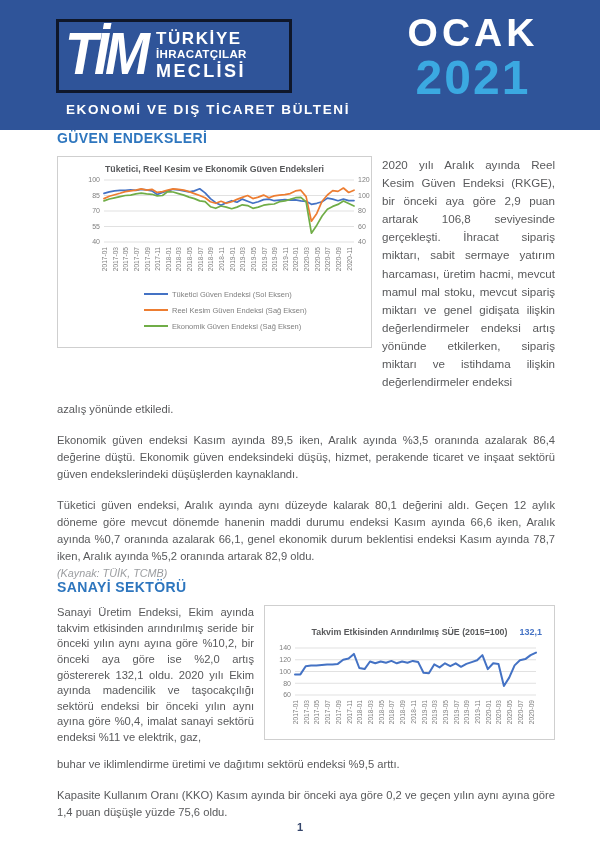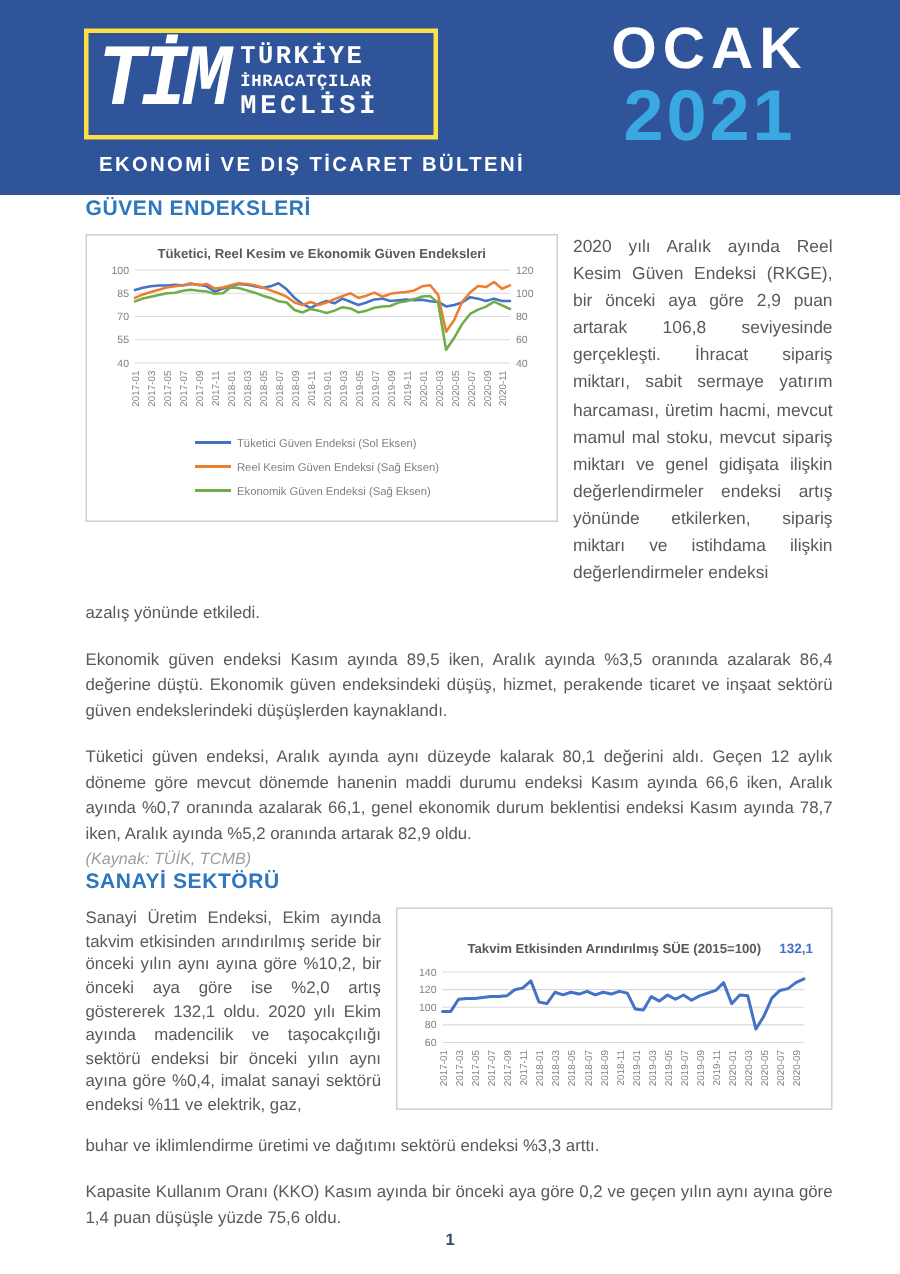--- a/index.html
+++ b/index.html
@@ -3,41 +3,41 @@
 <meta charset="utf-8">
 <style>
   * { margin:0; padding:0; box-sizing:border-box; }
   html,body { background:#ffffff; }
   body { font-family:"Liberation Sans","DejaVu Sans",sans-serif; }
   .page { position:relative; width:600px; height:849px; background:#fff; overflow:hidden; margin:0 auto; }
 
   
   .page-header { position:relative; width:100%; height:130px; background:var(--header_bg,#2F5499); }
   .logo-box { position:absolute; left:56px; top:19px; width:236px; height:74px;
-              border:3px solid #fde047; display:flex; align-items:center; padding:2px 8px 4px 6px;font-family:Liberation Mono, monospace; }
+              border:3px solid #0f172a; display:flex; align-items:center; padding:2px 8px 4px 6px; }
   .tim-word { color:#fff; font-size:54px; font-weight:bold; font-style:italic;
               letter-spacing:-4px; line-height:0.95; transform:scaleY(1.08); }
   .logo-stack { margin-left:10px; color:#fff; font-weight:bold; line-height:1; display:flex; flex-direction:column; }
   .logo-l1 { font-size:17px; letter-spacing:1.6px; }
   .logo-l2 { font-size:11.5px; letter-spacing:0.4px; margin-top:2px; }
   .logo-l3 { font-size:18px; letter-spacing:2.4px; margin-top:2px; }
   .bulletin-line { position:absolute; left:66px; top:102px; color:#fff; font-weight:bold;
                    font-size:13.5px; letter-spacing:1.6px; white-space:nowrap; }
   .issue-block { position:absolute; right:38px; top:13px; width:178px; text-align:center; }
   .issue-month { color:#fff; font-size:39px; font-weight:600; letter-spacing:4px; line-height:1.05; }
   .issue-year { color:var(--year_accent,#3BA9E1); font-size:48px; font-weight:800; letter-spacing:2px;
                 line-height:0.95; margin-top:1px; }
 
   
   .content { padding:0 45px 0 57px; }
   .section-title { color:var(--heading_blue,#2E76BE); font-size:14px; font-weight:bold;
                    letter-spacing:0.4px; margin:0 0 10px; }
   .flow-row { display:flex; align-items:flex-start; }
   .chart-card { border:1px solid var(--card_border,#CFCFCF); background:#fff; }
-  #card1 { flex:0 0 315px; width:315px; height:192px; padding:4px 8px; }
+  #card1 { flex:0 0 315px; width:315px; height:192px; padding:4px 22px; }
   #card2 { flex:0 0 291px; width:291px; height:135px; padding:12px 6px; position:relative; }
   .chart-title { text-align:center; font-size:8.8px; font-weight:bold;
                  color:var(--body_text,#58595B); margin-top:3px; }
   #card2 .chart-title { margin-top:9px; }
   .chart-annotation { position:absolute; top:21px; right:12px; font-size:9px; font-weight:bold;
                       color:var(--series_blue,#4472C4); }
   .legend { margin-top:2px; padding-left:64px; }
   .legend-row { display:flex; align-items:center; height:16px; }
   .legend-line { display:inline-block; width:24px; height:2.4px; margin-right:4px; }
   .legend-label { font-size:7.5px; color:var(--axis_text,#7F7F7F); }
@@ -189,21 +189,21 @@
             <text x="219.77" y="63" transform="rotate(-90 219.77 63)" text-anchor="end" font-size="6.6" fill="#7F7F7F">2020-01</text>
             <text x="230.48111111111112" y="63" transform="rotate(-90 230.48111111111112 63)" text-anchor="end" font-size="6.6" fill="#7F7F7F">2020-03</text>
             <text x="241.19222222222223" y="63" transform="rotate(-90 241.19222222222223 63)" text-anchor="end" font-size="6.6" fill="#7F7F7F">2020-05</text>
             <text x="251.90333333333334" y="63" transform="rotate(-90 251.90333333333334 63)" text-anchor="end" font-size="6.6" fill="#7F7F7F">2020-07</text>
             <text x="262.6144444444445" y="63" transform="rotate(-90 262.6144444444445 63)" text-anchor="end" font-size="6.6" fill="#7F7F7F">2020-09</text>
             <polyline points="24.0,37.4 29.4,37.4 34.7,29.2 40.1,28.6 45.4,28.6 50.8,28.0 56.1,27.4 61.5,27.4 66.8,26.9 72.2,22.8 77.6,21.6 82.9,16.9 88.3,31.0 93.6,32.1 99.0,24.5 104.3,26.3 109.7,24.5 115.0,25.7 120.4,23.9 125.8,26.3 131.1,24.5 136.5,25.7 141.8,23.9 147.2,25.1 152.5,35.7 157.9,36.3 163.2,27.4 168.6,30.4 174.0,26.3 179.3,29.2 184.7,26.3 190.0,29.8 195.4,26.9 200.7,25.1 206.1,23.3 211.4,18.1 216.8,32.1 222.2,26.3 227.5,26.9 232.9,49.0 238.2,40.6 243.6,28.4 248.9,23.3 254.3,22.1 259.6,18.1 265.0,15.6" fill="none" stroke="#4472C4" stroke-width="2" stroke-linejoin="round" stroke-linecap="round"></polyline>
           </svg>
       </div>
     </div>
 
-    <p class="cont-text">buhar ve iklimlendirme üretimi ve dağıtımı sektörü endeksi %3,3 arttı.</p>
+    <p class="cont-text">buhar ve iklimlendirme üretimi ve dağıtımı sektörü endeksi %9,5 arttı.</p>
     <p class="body-para">Kapasite Kullanım Oranı (KKO) Kasım ayında bir önceki aya göre 0,2 ve geçen yılın aynı ayına göre 1,4 puan düşüşle yüzde 75,6 oldu.</p>
 
   </main>
 
   <footer class="page-footer">
     <span class="page-number">1</span>
   </footer>
 
 </div>
 

